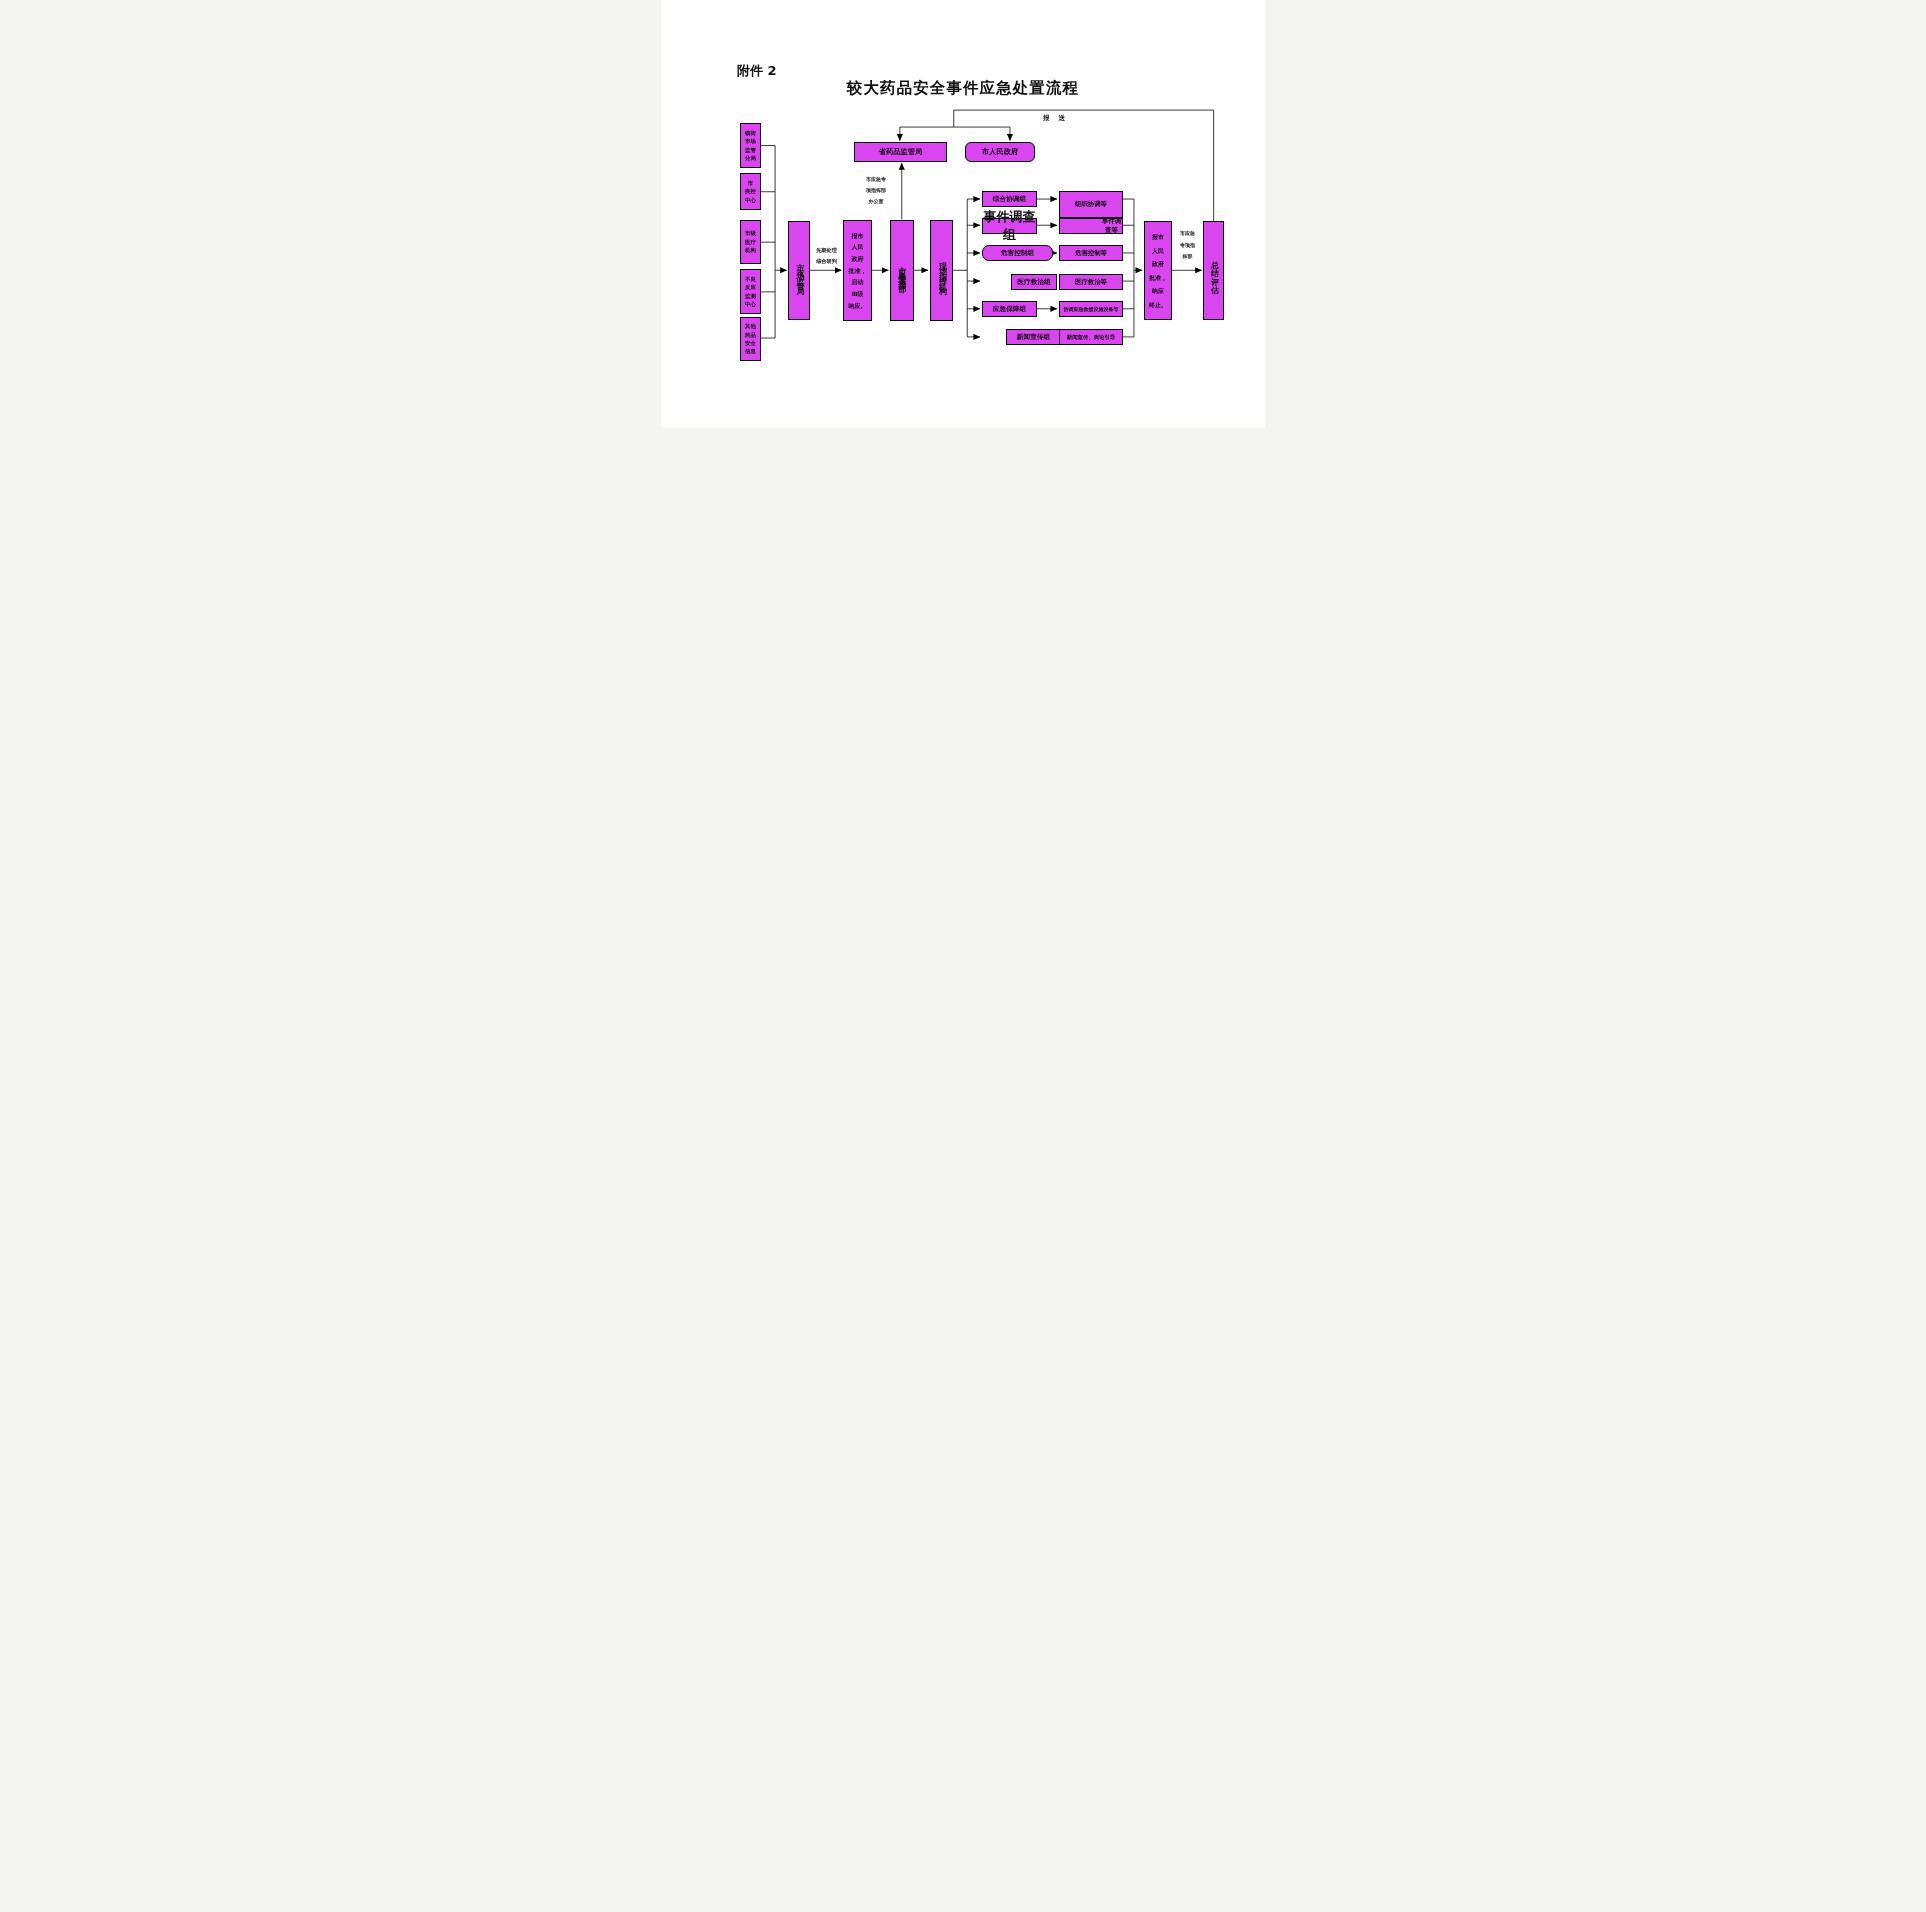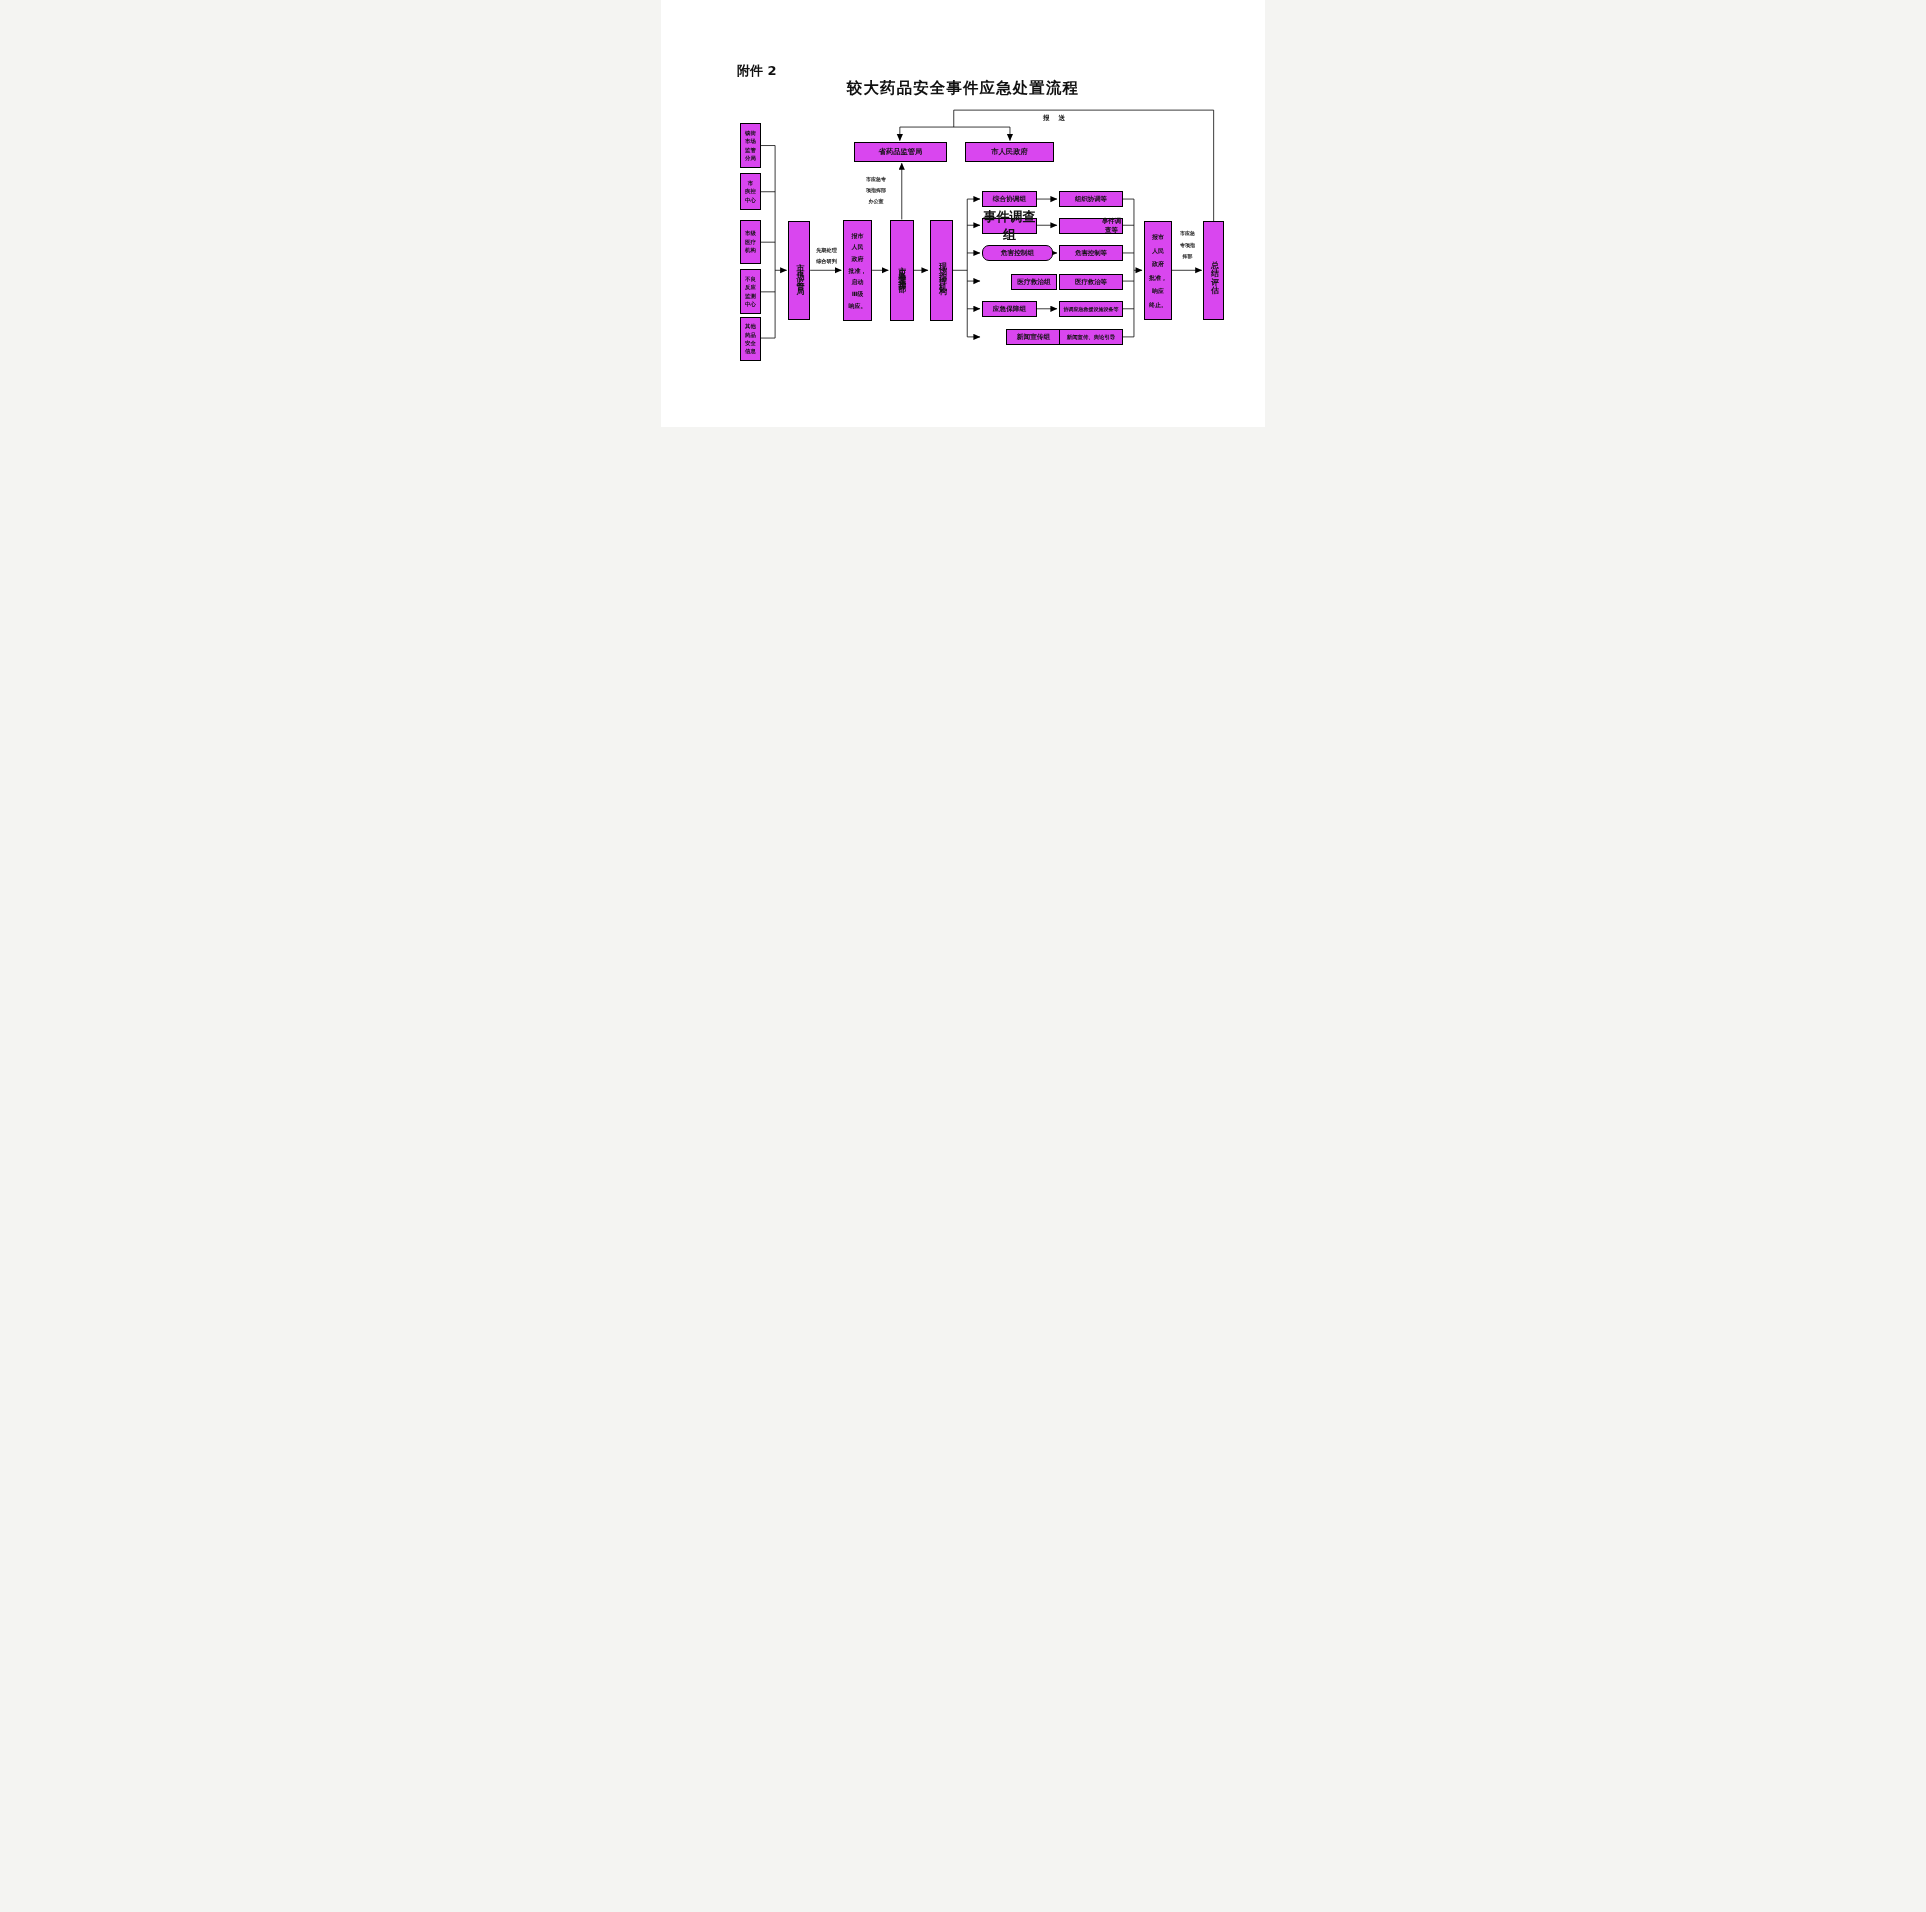--- a/index.html
+++ b/index.html
@@ -79,21 +79,21 @@
     <path d="M1325 702 H1404" stroke="#000" stroke-width="2" fill="none" marker-end="url(#arr)"></path>
   </svg>
 
   <div class="attachment" style="left:76px;top:62px;">附件 2</div>
 
   <div class="title" style="top:78px;">较大药品安全事件应急处置流程</div>
 
   <div class="float-label" style="left:366px;top:114px;width:54px;font-size:6.5px;white-space:pre;">报    送</div>
 
   <div class="box big" style="left:193px;top:142px;width:93px;height:19.6px;font-size:7.3px;">省药品监管局</div>
-  <div class="box big" style="left:304px;top:142px;width:89px;height:19.6px;font-size:7.3px;">市人民政府</div>
+  <div class="box big" style="left:304px;top:142px;width:70px;height:19.6px;font-size:7.3px;border-radius:6px;">市人民政府</div>
 
   <div class="float-label" style="left:200px;top:174px;width:30px;font-size:5px;line-height:2.15;">市应急专
 项指挥部
 办公室</div>
 
   <div class="box src pre" style="top:123px;height:45px;">镇街
 市场
 监管
 分局</div>
   <div class="box src pre" style="top:173px;height:37px;">市
@@ -128,21 +128,21 @@
 
   <div class="box vtext big" style="left:269px;top:220px;width:23px;height:101px;font-size:8px;letter-spacing:5px;">现场指挥机构</div>
 
   <div class="box big" style="left:321px;top:191px;width:55px;height:16px;font-size:6.7px;">综合协调组</div>
   <div class="box big" style="left:321px;top:218px;width:55px;height:16px;font-size:13px;">事件调查组</div>
   <div class="box big" style="left:321px;top:245px;width:71px;height:16px;font-size:6.7px;border-radius:7px;">危害控制组</div>
   <div class="box big" style="left:321px;top:274px;width:46px;height:16px;font-size:6.7px;margin-left:29px;">医疗救治组</div>
   <div class="box big" style="left:321px;top:301px;width:55px;height:16px;font-size:6.7px;">应急保障组</div>
   <div class="box big" style="left:321px;top:329px;width:55px;height:16px;font-size:6.7px;margin-left:24px;">新闻宣传组</div>
 
-  <div class="box big" style="left:398px;top:191px;width:64px;height:16px;font-size:6.4px;">组织协调等</div>
+  <div class="box big" style="left:398px;top:191px;width:64px;height:27px;font-size:6.4px;">组织协调等</div>
   <div class="box big" style="left:398px;top:218px;width:64px;height:16px;font-size:6.4px;padding-left:41px;">事件调查等</div>
   <div class="box big" style="left:398px;top:245px;width:64px;height:16px;font-size:6.4px;">危害控制等</div>
   <div class="box big" style="left:398px;top:274px;width:64px;height:16px;font-size:6.4px;">医疗救治等</div>
   <div class="box big" style="left:398px;top:301px;width:64px;height:16px;font-size:5px;">协调应急救援设施设备等</div>
   <div class="box big" style="left:398px;top:329px;width:64px;height:16px;font-size:5.4px;">新闻宣传、舆论引导</div>
 
   <div class="box pre" style="left:483px;top:221px;width:28px;height:99px;font-size:6px;line-height:2.25;font-weight:600;">报市
 人民
 政府
 批准，

